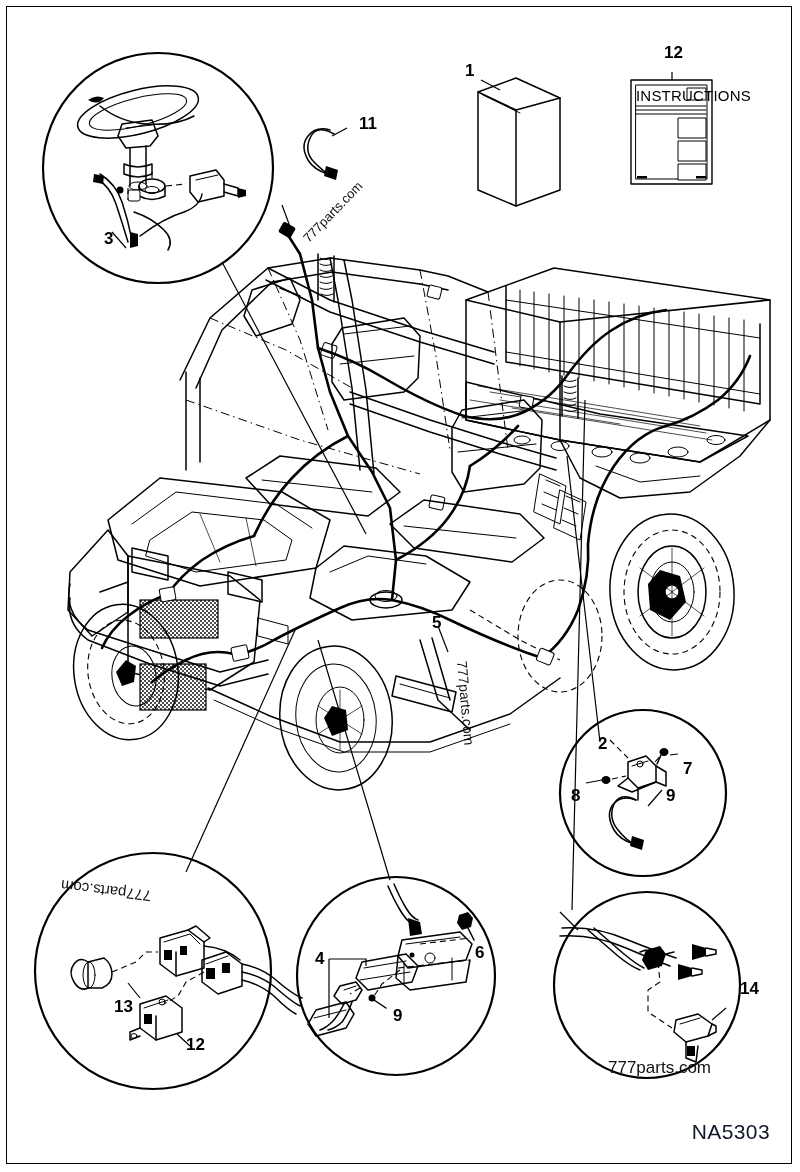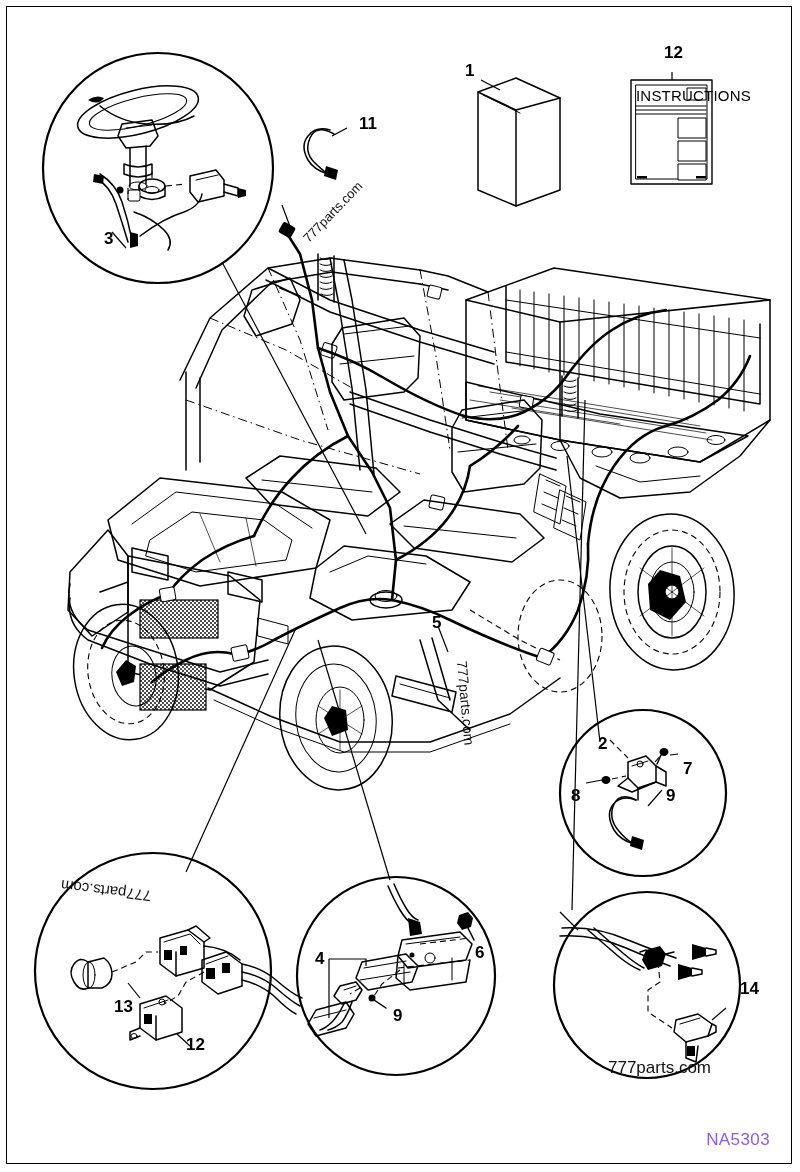--- a/index.html
+++ b/index.html
@@ -1,21 +1,21 @@
 <!DOCTYPE html>
 <html><head>
 <meta charset="utf-8">
 <style>
   html,body{margin:0;padding:0;background:#fff;}
   body{font-family:"Liberation Sans",sans-serif;}
   #page{position:relative;width:800px;height:1172px;background:#fff;overflow:hidden;}
   #frame{position:absolute;left:6px;top:6px;width:786px;height:1158px;border:1.6px solid #000;box-sizing:border-box;}
   svg.layer{position:absolute;left:0;top:0;width:800px;height:1172px;}
   .callout{position:absolute;font-family:"Liberation Sans",sans-serif;font-weight:bold;font-size:17px;color:#000;line-height:1;}
-  .partno{position:absolute;right:30px;bottom:22px;font-size:17px;color:#8b5cf6;letter-spacing:.4px;}
+  .partno{position:absolute;right:30px;bottom:28px;font-size:21px;color:#0f172a;letter-spacing:.4px;}
   .wm{position:absolute;color:#111;font-size:14px;font-family:"Liberation Sans",sans-serif;white-space:nowrap;}
   .wm-a{left:725px;top:1065px;font-size:17px;}
   .wm-b{left:150px;top:905px;transform:rotate(187deg);transform-origin:0 0;font-size:15px;}
   .wm-c{left:300px;top:235px;transform:rotate(-46deg);transform-origin:0 0;font-size:13px;}
   .wm-d{left:470px;top:660px;transform:rotate(85deg);transform-origin:0 0;font-size:14px;}
   .instr-label{position:absolute;left:636px;top:87px;font-size:15px;letter-spacing:.2px;}
 </style>
 </head>
 <body>
 

